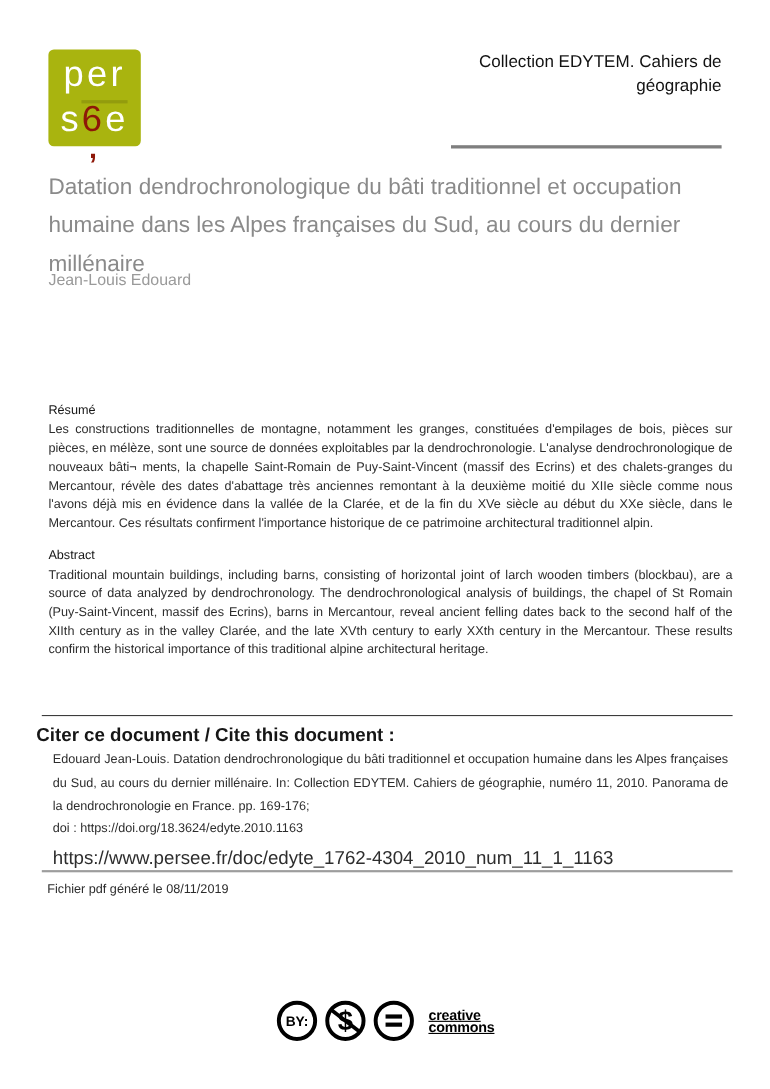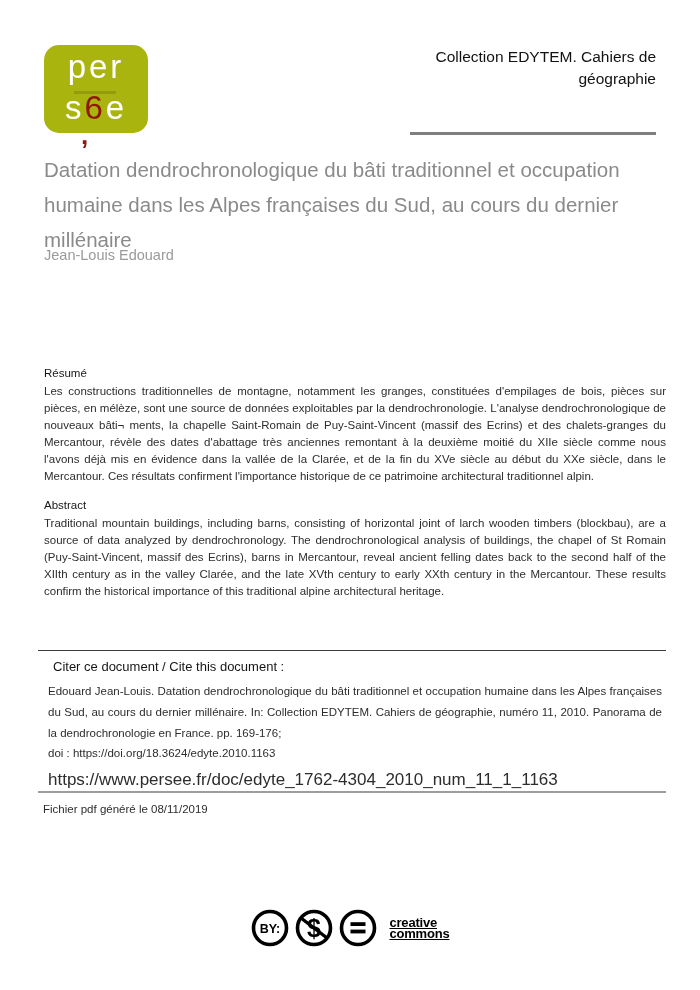--- a/index.html
+++ b/index.html
@@ -8,23 +8,23 @@
     position:relative;
     width:700px; height:990px;
     background:#ffffff;
     font-family:"Liberation Sans", sans-serif;
     overflow:hidden;
   }
 
   
   .logo {
     position:absolute; left:44px; top:45px;
-    width:104px; height:88px;
+    width:84px; height:88px;
     background:#a9b40f;
-    border-radius:15px;
+    border-radius:5px;
     color:#ffffff;
   }
   .logo-line1 {
     position:absolute; left:0; top:3px; width:100%;
     text-align:center;
     font-size:33px; font-weight:400; letter-spacing:3px;
   }
   .logo-divider {
     position:absolute; left:30px; top:46px; width:42px; height:3px;
     background:rgba(0,0,0,0.13);
@@ -71,22 +71,22 @@
   .section-text {
     font-size:11.5px; line-height:17px; color:#2d2d2d; text-align:justify;
   }
 
   
   .cite-rule {
     position:absolute; left:38px; top:650px; width:628px; height:1px;
     background:#3c3c3c;
   }
   .cite-heading {
-    position:absolute; left:53px; top:659px;
-    font-weight:normal; font-size:13px; color:#161616;
+    position:absolute; left:33px; top:659px;
+    font-weight:bold; font-size:17px; color:#161616;
   }
   .cite-text {
     position:absolute; left:48px; top:681px; width:614px;
     font-size:11.5px; line-height:21px; color:#2d2d2d; text-align:justify;
   }
   .doi-line {
     position:absolute; left:48px; top:747px;
     font-size:11.5px; color:#2d2d2d; text-decoration:none;
   }
   .url-line {

